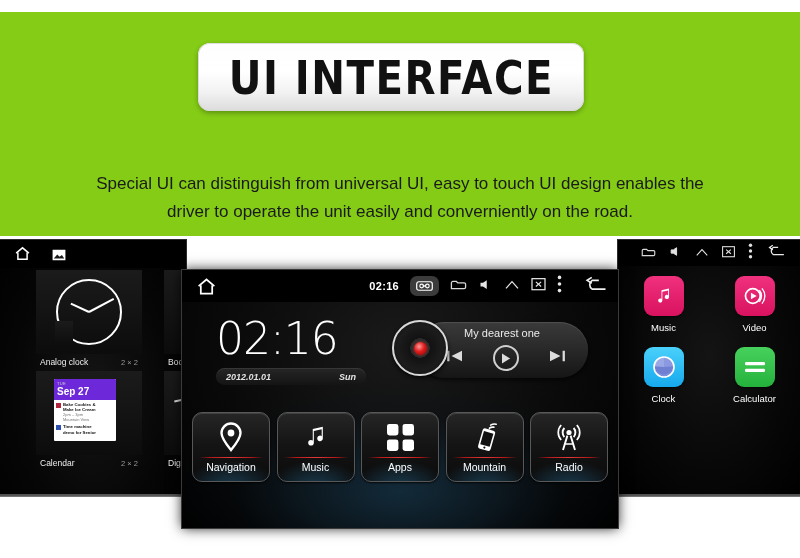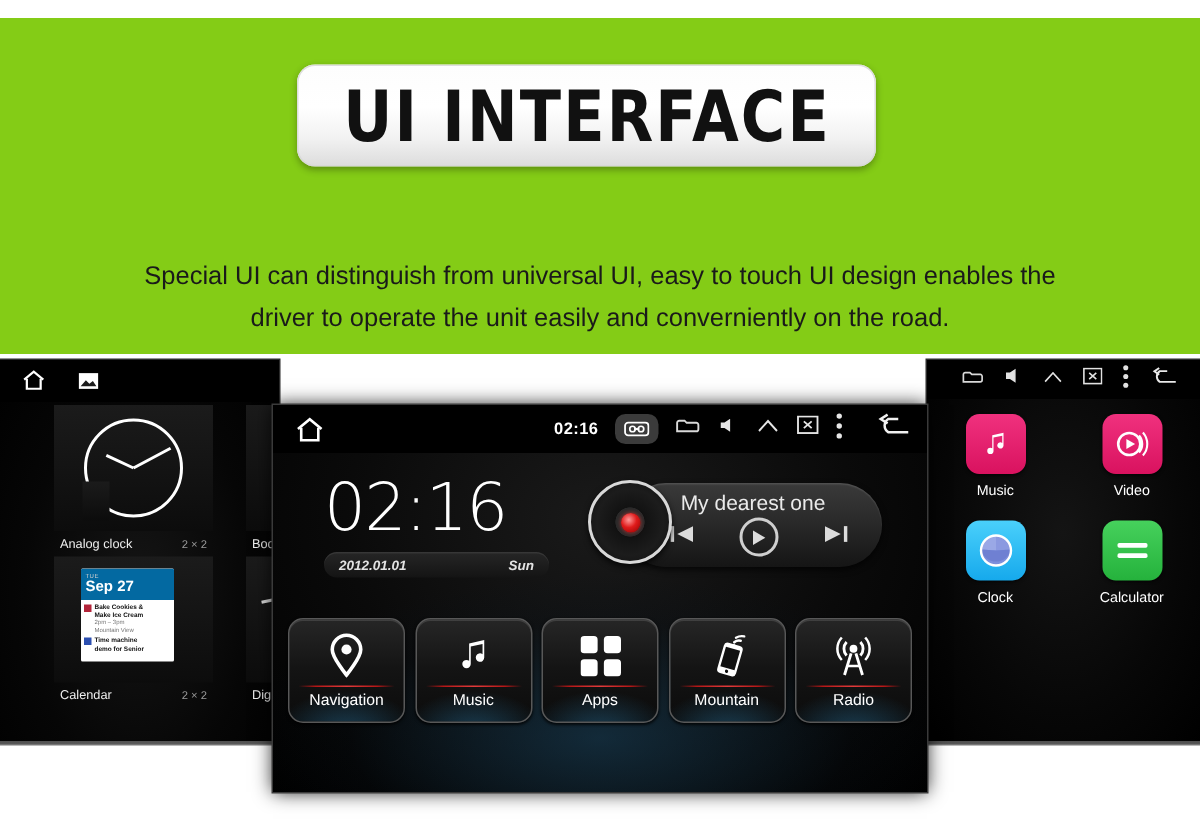--- a/index.html
+++ b/index.html
@@ -68,21 +68,21 @@
     position:absolute;left:50%;top:50%;transform:translate(-50%,-50%);
     width:62px;height:62px;border:2px solid #fff;border-radius:50%;
   }
   .clockface:after{content:"";position:absolute;left:-3px;top:40px;width:18px;height:26px;background:linear-gradient(180deg,#1b1b1b,#0c0c0c);}
   .hand{position:absolute;background:#fff;transform-origin:0 50%;left:50%;top:50%;}
   .hand.h{width:20px;height:2px;transform:translateY(-50%) rotate(205deg);}
   .hand.m{width:28px;height:2px;transform:translateY(-50%) rotate(-28deg);}
 
   
   .calwidget{position:absolute;left:18px;top:8px;width:62px;height:62px;background:#fff;overflow:hidden;border-radius:1px;}
-  .cal-head{background:#0369a1;color:#fff;padding:2px 3px 3px 3px;}
+  .cal-head{background:#6d28d9;color:#fff;padding:2px 3px 3px 3px;}
   .cal-dow{font-size:4px;letter-spacing:.3px;color:#cfcfcf;line-height:5px;}
   .cal-date{font-size:10px;font-weight:700;line-height:11px;}
   .cal-ev{display:flex;gap:2px;padding:2px 2px 0 2px;}
   .cal-chip{width:5px;height:5px;flex:none;margin-top:1px;}
   .cal-ev-txt{font-size:4.3px;line-height:5.2px;color:#111;font-weight:700;}
   .cal-ev-sub{font-size:4px;line-height:5px;color:#777;font-weight:400;}
 
   
   #screen-right{
     left:618px;top:4px;width:182px;height:256px;
@@ -126,21 +126,21 @@
   }
   #clock-date,#clock-dow{color:#e3e3e3;font-size:9px;font-weight:700;}
 
   
   #media{position:absolute;left:210px;top:50px;width:196px;height:60px;}
   #media-pill{
     position:absolute;left:24px;top:2px;width:172px;height:56px;border-radius:28px;
     background:linear-gradient(180deg,#3a3a3a 0%,#2a2a2a 45%,#151515 100%);
     box-shadow:0 1px 1px rgba(255,255,255,.12) inset, 0 2px 4px rgba(0,0,0,.7);
   }
-  #media-title{position:absolute;left:24px;top:7px;width:172px;text-align:center;color:#eaeaea;font-size:14px;}
+  #media-title{position:absolute;left:24px;top:7px;width:172px;text-align:center;color:#eaeaea;font-size:11px;}
   #media-controls{position:absolute;left:40px;top:25px;width:148px;display:flex;align-items:center;justify-content:space-around;}
   #disc{
     position:absolute;left:0;top:0;width:56px;height:56px;border-radius:50%;
     background:radial-gradient(circle at 50% 50%, #2a2a2a 0 26%, #121212 27%, #1c1c1c 60%, #0d0d0d 100%);
     border:2px solid #d8d8d8;box-sizing:border-box;
     display:flex;align-items:center;justify-content:center;
     box-shadow:0 2px 4px rgba(0,0,0,.8);
   }
   #disc-center{width:13px;height:13px;border-radius:50%;
     background:radial-gradient(circle at 40% 35%,#ff9a9a 0%,#e01b1b 45%,#8e0000 100%);

